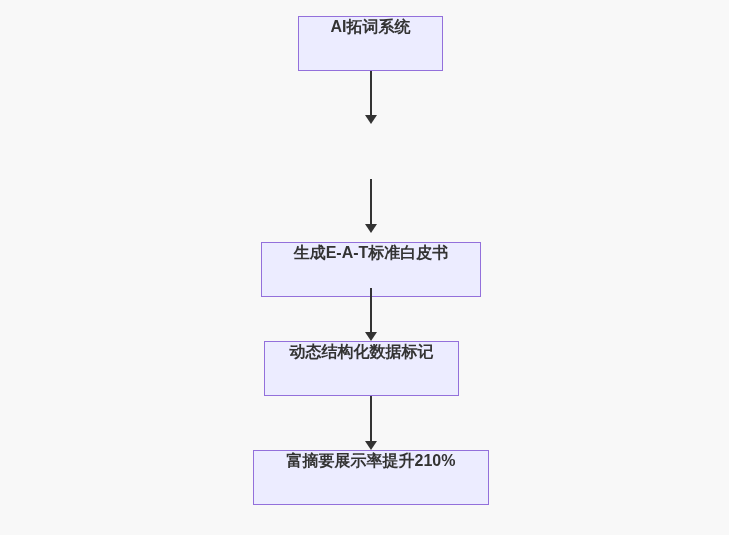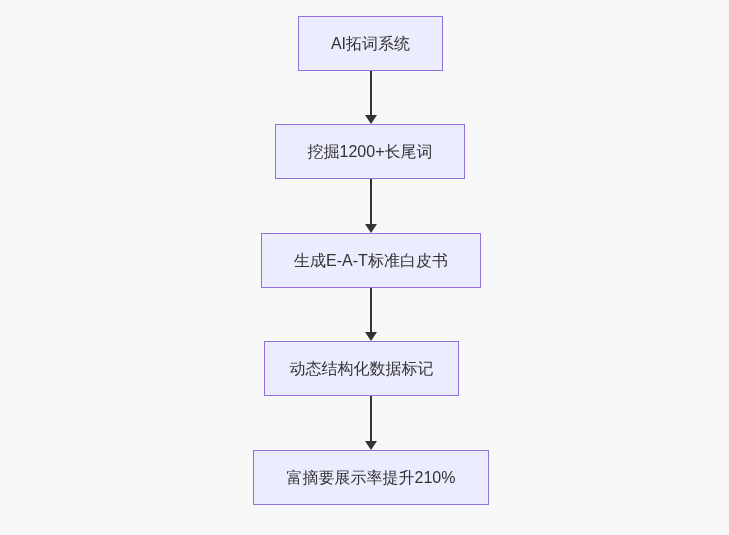--- a/index.html
+++ b/index.html
@@ -17,22 +17,22 @@
     position: relative;
     width: 729px;
     height: 535px;
   }
   .node {
     position: absolute;
     box-sizing: border-box;
     background: var(--node-fill, #ECECFF);
     border: 1px solid var(--node-border, #9370DB);
     display: flex;
-    align-items: center;
     justify-content: center;
+    font-weight: bold;
   }
   .node-label {
     font-size: 16px;
     line-height: 1.2;
     color: var(--text-color, #333333);
     white-space: nowrap;
     text-align: center;
   }
   .arrow {
     position: absolute;
@@ -62,30 +62,27 @@
 
   <div class="node" style="left:298px; top:16px; width:145px; height:55px">
     <span class="node-label">AI拓词系统</span>
   </div>
 
   <div class="arrow" style="top:71px; height:53px">
     <div class="arrow-line"></div>
     <div class="arrow-head"></div>
   </div>
 
-  <div class="node" style="left:275px; top:124px; width:190px; height:55px">
-    <span class="node-label">挖掘1200+长尾词</span>
-  </div>
 
   <div class="arrow" style="top:179px; height:54px">
     <div class="arrow-line"></div>
     <div class="arrow-head"></div>
   </div>
 
-  <div class="node" style="left:261px; top:233px; width:220px; height:55px">
+  <div class="node" style="left:261px; top:242px; width:220px; height:55px">
     <span class="node-label">生成E-A-T标准白皮书</span>
   </div>
 
   <div class="arrow" style="top:288px; height:53px">
     <div class="arrow-line"></div>
     <div class="arrow-head"></div>
   </div>
 
   <div class="node" style="left:264px; top:341px; width:195px; height:55px">
     <span class="node-label">动态结构化数据标记</span>

